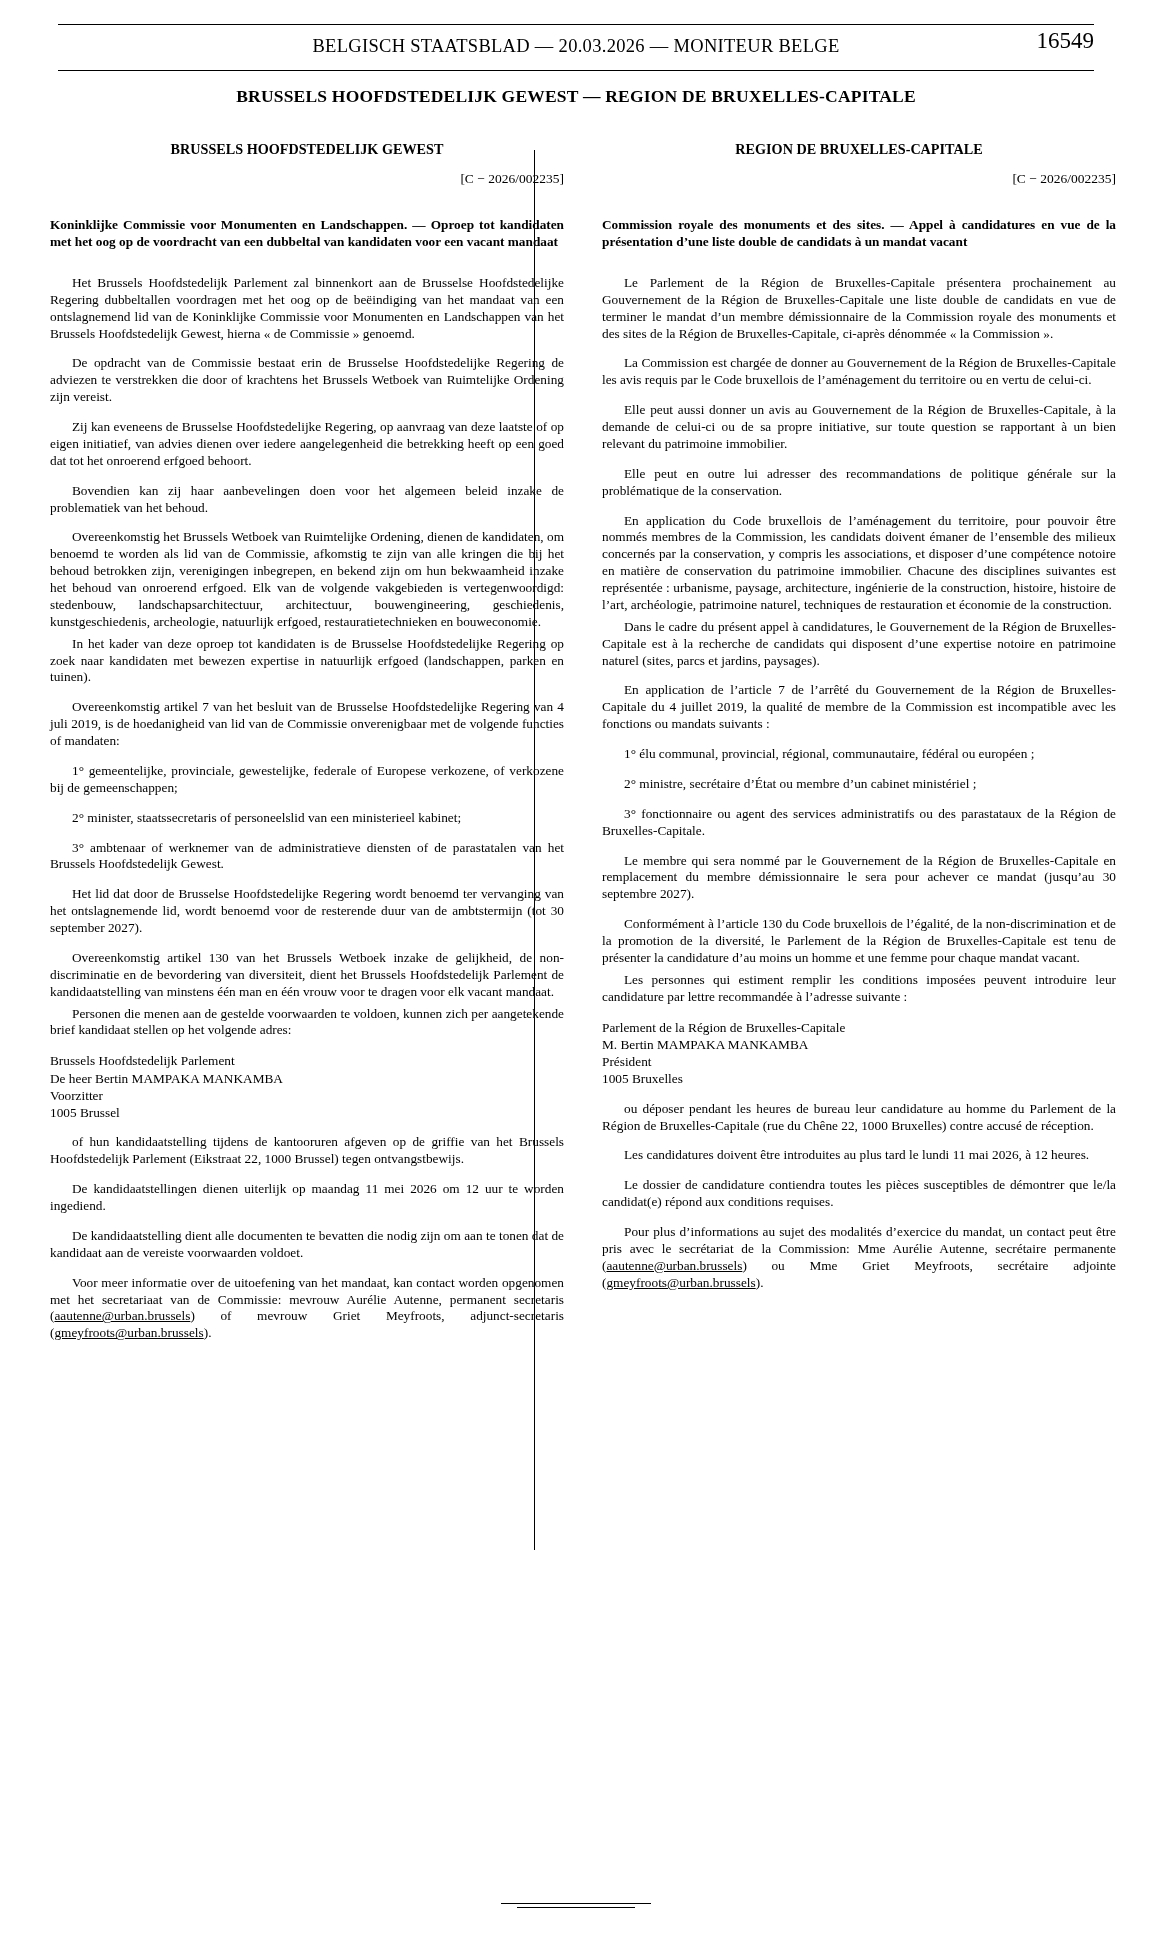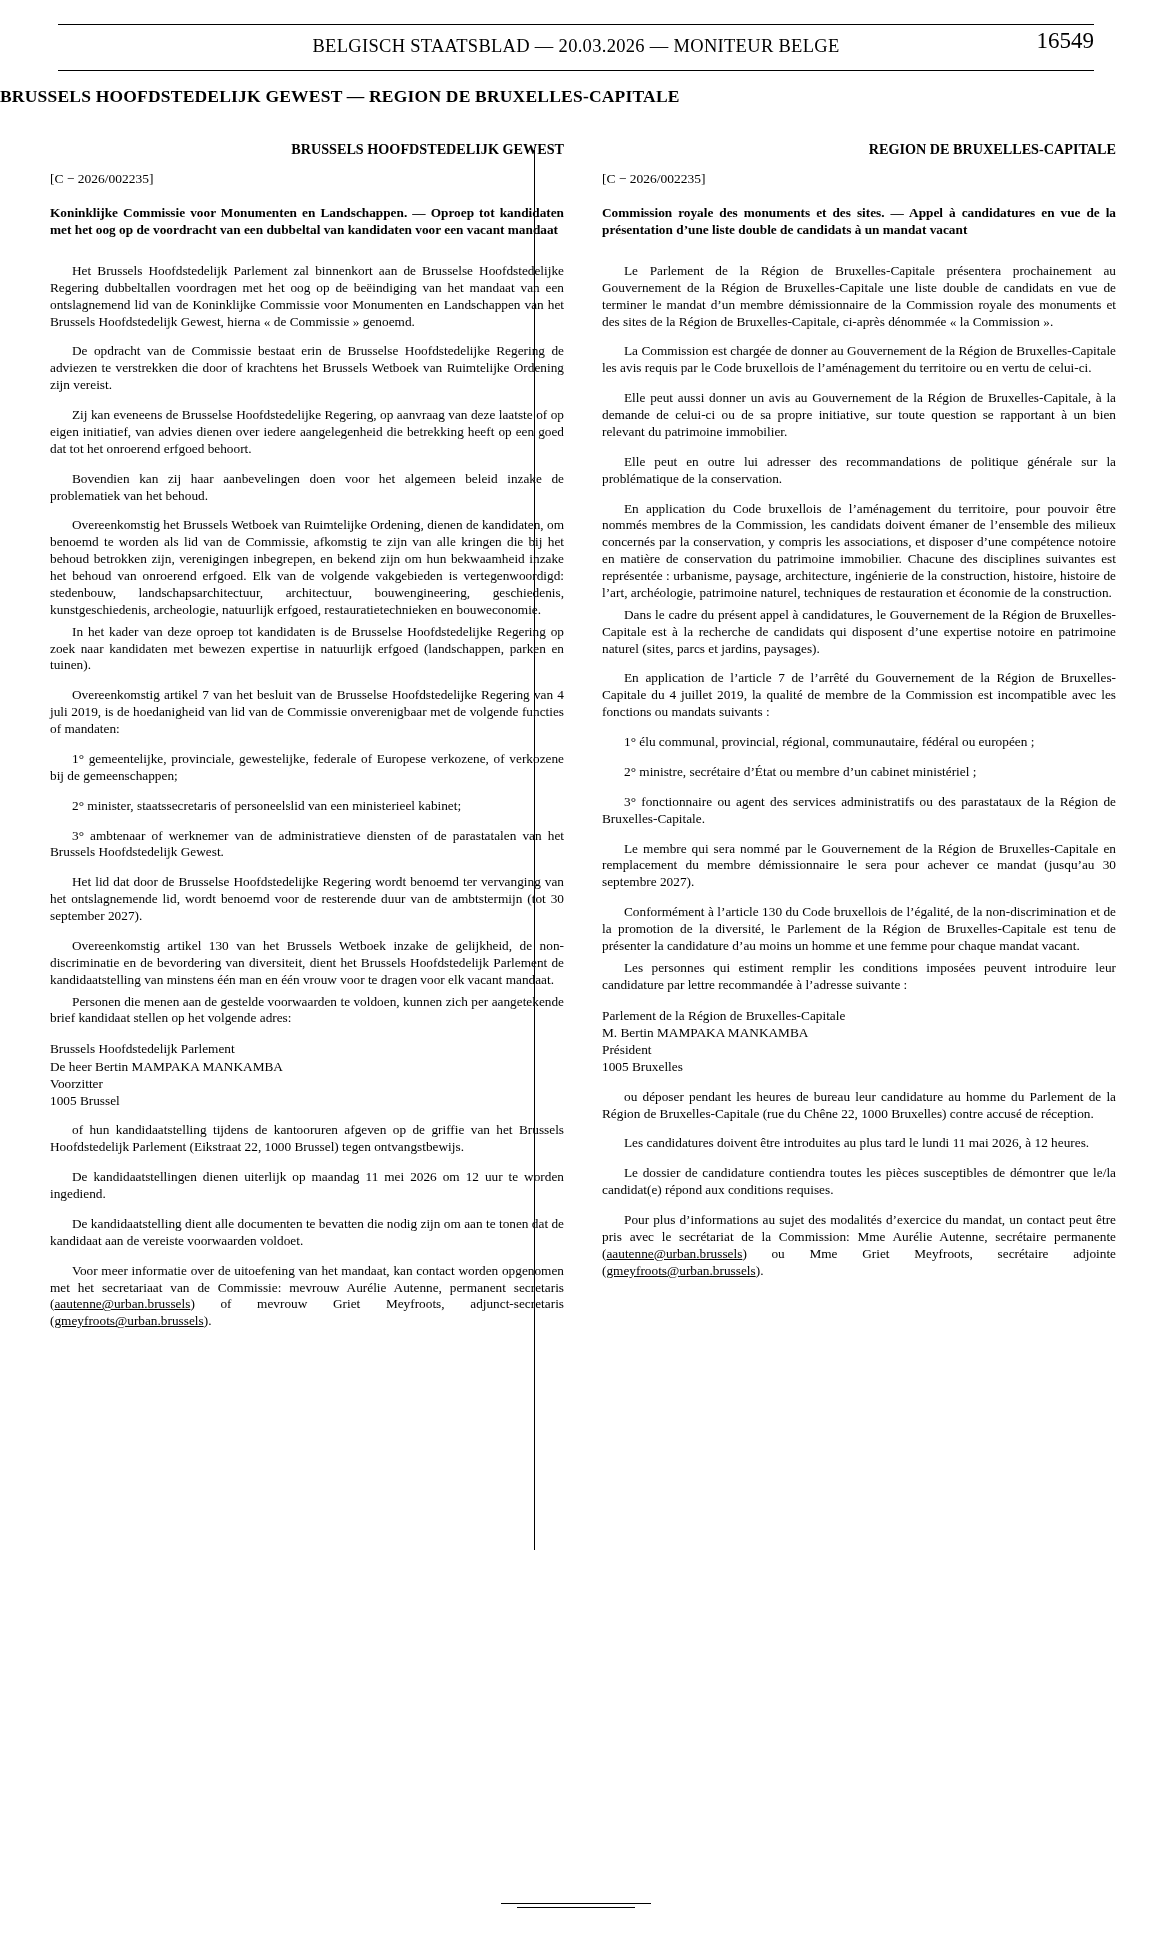--- a/index.html
+++ b/index.html
@@ -48,20 +48,21 @@
     position: absolute;
     right: 58px;
     top: 28px;
     font-size: 23px;
   }
   .region-title {
     position: absolute;
     left: 0;
     right: 0;
     top: 86px;
+    text-align: center;
     font-weight: bold;
     font-size: 17.5px;
     letter-spacing: 0.2px;
   }
   .columns {
     position: absolute;
     left: 50px;
     right: 50px;
     top: 140px;
   }
@@ -83,29 +84,29 @@
   }
   .divider {
     position: absolute;
     left: 534px;
     top: 150px;
     width: 0;
     height: 1400px;
     border-left: 1px solid #000;
   }
   .col-head {
-    text-align: right;
+    text-align: center;
     font-weight: bold;
     font-size: 14.2px;
     margin-bottom: 12px;
   }
   .code-line {
-    text-align: left;
+    text-align: right;
     font-size: 13.5px;
-    margin-bottom: 18px;
+    margin-bottom: 30px;
   }
   .lead {
     font-weight: bold;
     margin-bottom: 24px;
     text-align: justify;
   }
   p.para {
     margin: 0 0 13px 0;
     text-indent: 22px;
   }

